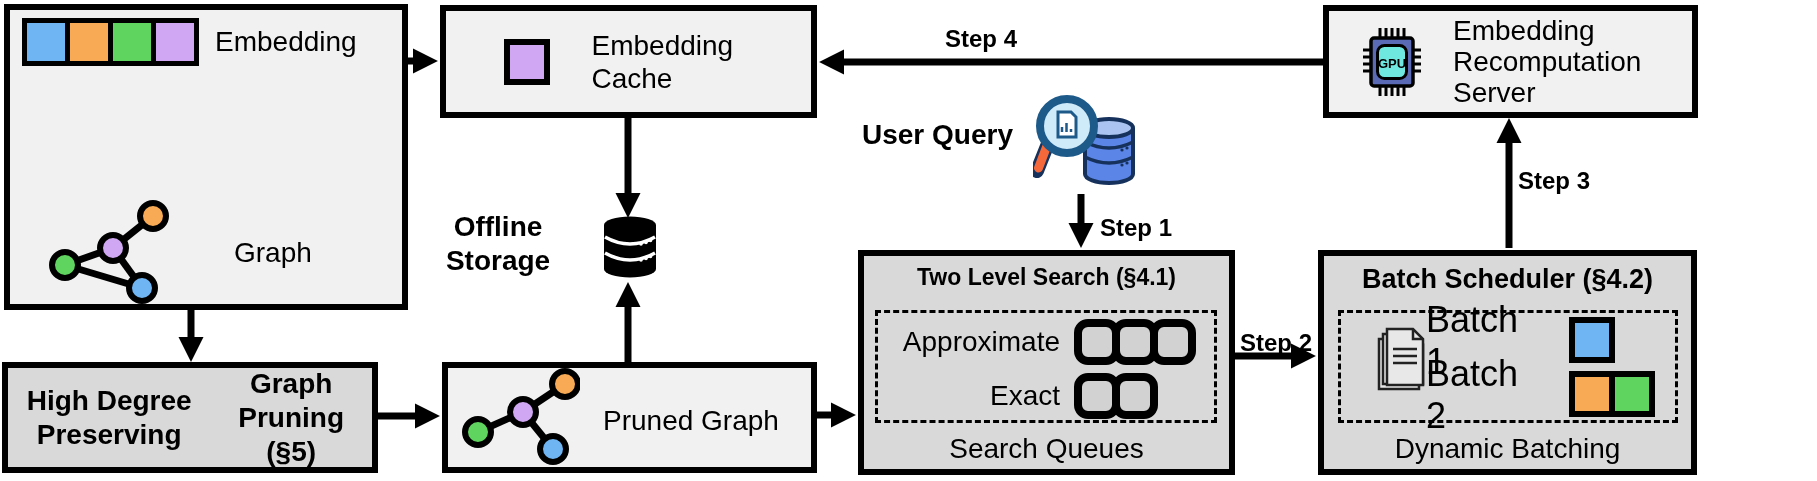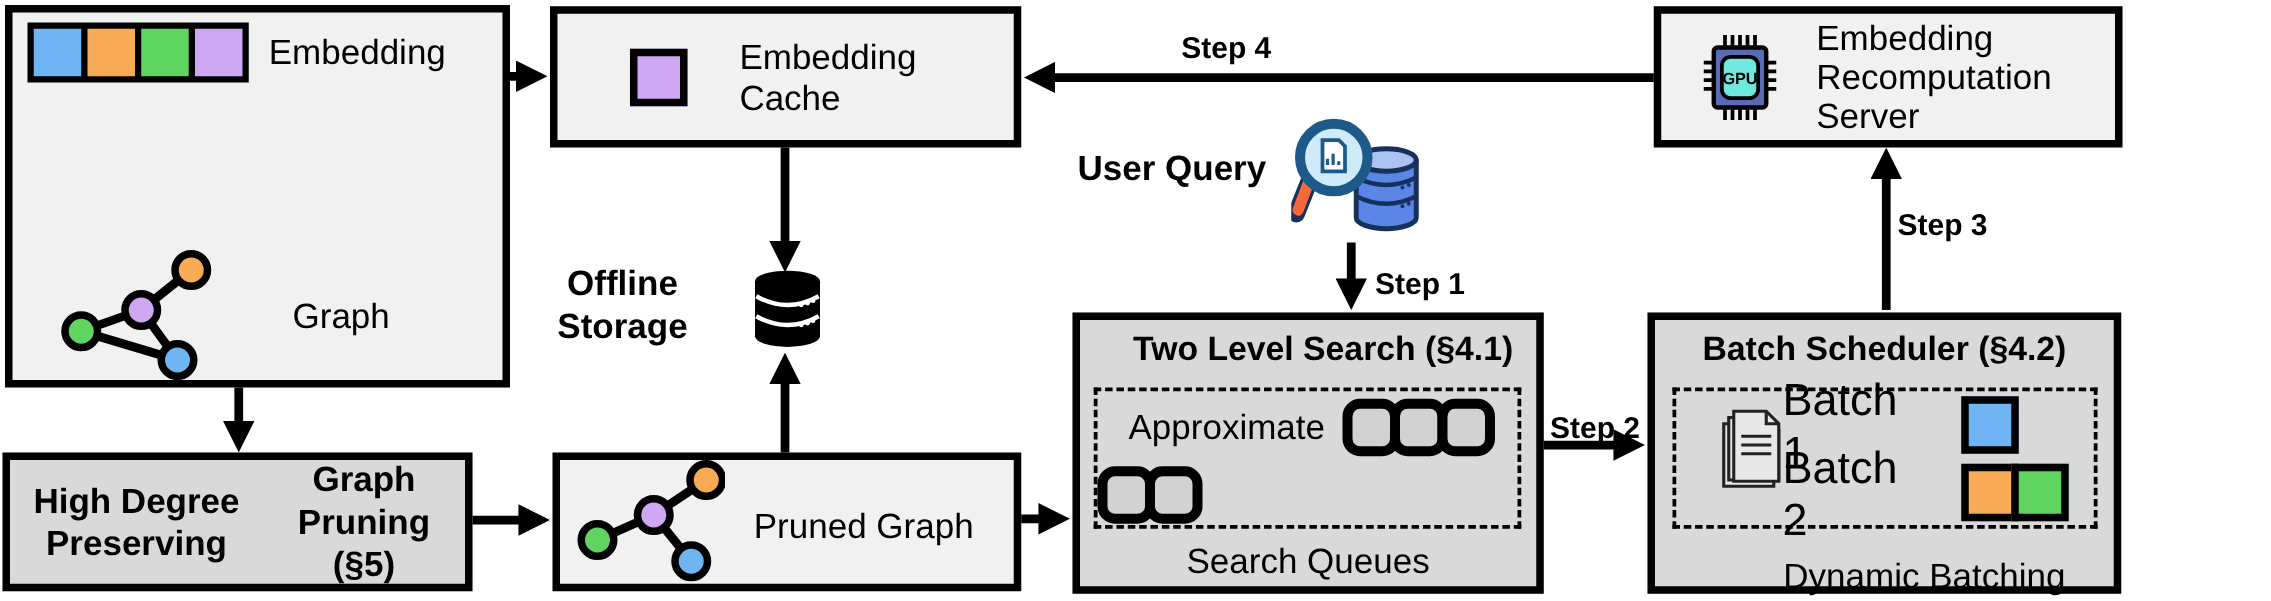--- a/index.html
+++ b/index.html
@@ -161,29 +161,30 @@
         <circle cx="107" cy="16" r="13" fill="#f8ab54"></circle>
         <circle cx="65" cy="44" r="13" fill="#cfa7f2"></circle>
         <circle cx="20" cy="64" r="13" fill="#5fd45f"></circle>
         <circle cx="95" cy="81" r="13" fill="#6fb5f3"></circle>
       </g>
     </svg>
     <div class="abs lbl" style="left:155px;top:36px;">Pruned Graph</div>
   </div>
 
   <div class="box dark" style="left:858px;top:250px;width:377px;height:225px;">
-    <div class="abs lbl b ctr" style="left:12px;top:8px;width:100%;font-size:27px;">Two Level Search (§4.1)</div>
+    <div class="abs lbl b ctr" style="left:0;top:8px;width:100%;font-size:23px;">Two Level Search (§4.1)</div>
     <div class="dashed" style="left:11px;top:54px;width:342px;height:113px;">
       <div class="qrow" style="top:5px;">
         <div class="qlabel">Approximate</div>
         <div class="qsq"></div>
         <div class="qsq"></div>
         <div class="qsq"></div>
       </div>
       <div class="qrow" style="top:59px;">
+        <div class="qlabel">Exact</div>
         <div class="qsq"></div>
         <div class="qsq"></div>
       </div>
     </div>
     <div class="abs lbl ctr" style="left:0;top:176px;width:100%;">Search Queues</div>
   </div>
 
   <div class="box dark" style="left:1318px;top:250px;width:379px;height:225px;">
     <div class="abs lbl b ctr" style="left:0;top:8px;width:100%;font-size:27px;">Batch Scheduler (§4.2)</div>
     <div class="dashed" style="left:14px;top:54px;width:340px;height:113px;">
@@ -199,21 +200,21 @@
           <line x1="16" y1="29" x2="40" y2="29"></line>
           <line x1="16" y1="36" x2="40" y2="36"></line>
         </g>
       </svg>
       <div class="batchlabel" style="left:85px;top:5px;">Batch 1</div>
       <div class="bsq" style="left: 228px; top: 4px; background: rgb(111, 181, 243);"></div>
       <div class="batchlabel" style="left:85px;top:59px;">Batch 2</div>
       <div class="bsq" style="left: 228px; top: 58px; background: rgb(248, 171, 84);"></div>
       <div class="bsq" style="left: 268px; top: 58px; background: rgb(95, 212, 95);"></div>
     </div>
-    <div class="abs lbl ctr" style="left:0;top:188px;width:100%;padding-left:32px;">Dynamic Batching</div>
+    <div class="abs lbl ctr" style="left:0;top:176px;width:100%;">Dynamic Batching</div>
   </div>
 
   <div class="box light" style="left:1323px;top:5px;width:375px;height:113px;display:flex;align-items:center;gap:30px;padding-left:32px;">
     <svg width="62" height="72" viewBox="0 0 62 72" style="flex:0 0 auto;">
       <g stroke="#000" stroke-width="3">
         <line x1="19" y1="2" x2="19" y2="12"></line>
           <line x1="25" y1="2" x2="25" y2="12"></line>
           <line x1="31" y1="2" x2="31" y2="12"></line>
           <line x1="37" y1="2" x2="37" y2="12"></line>
           <line x1="43" y1="2" x2="43" y2="12"></line>

